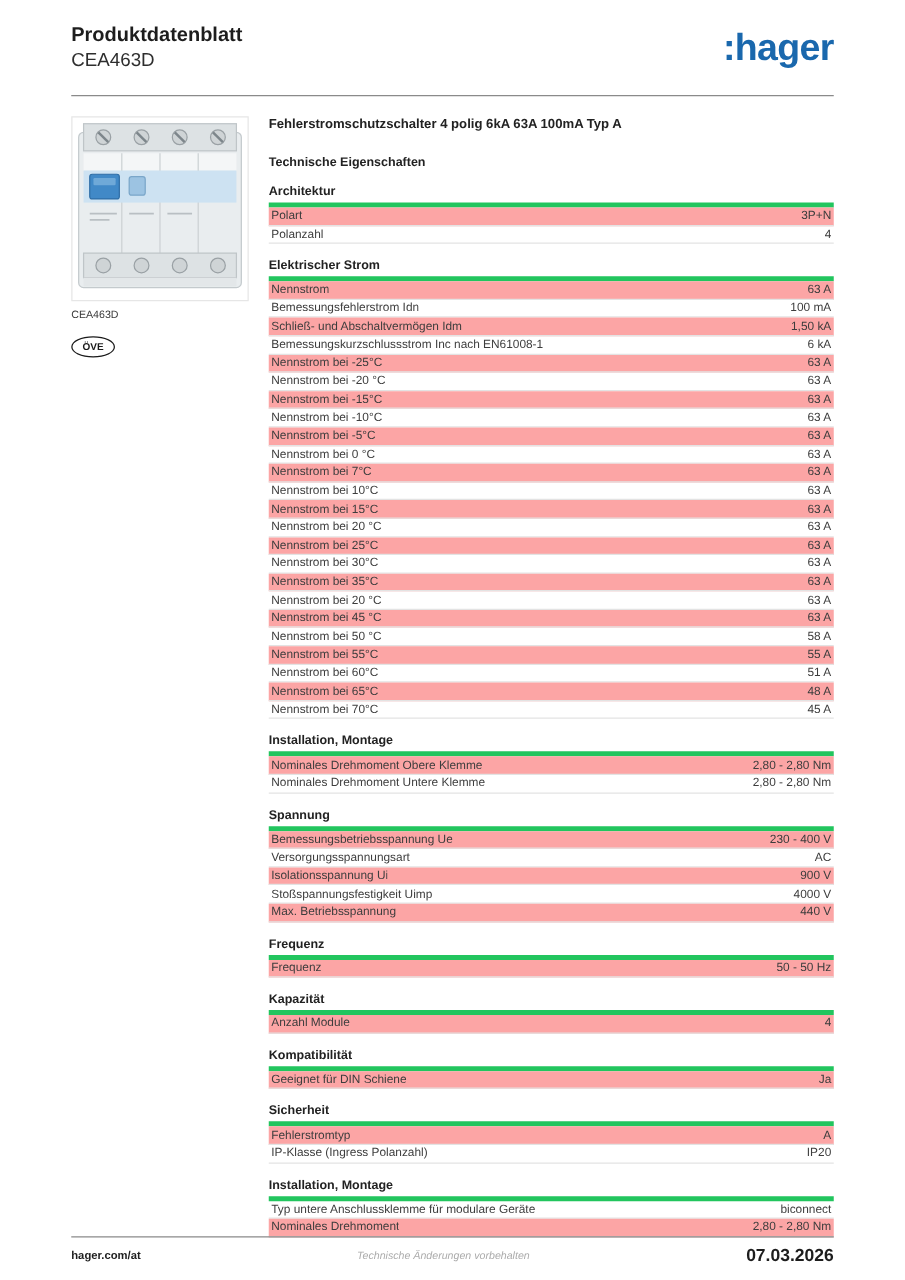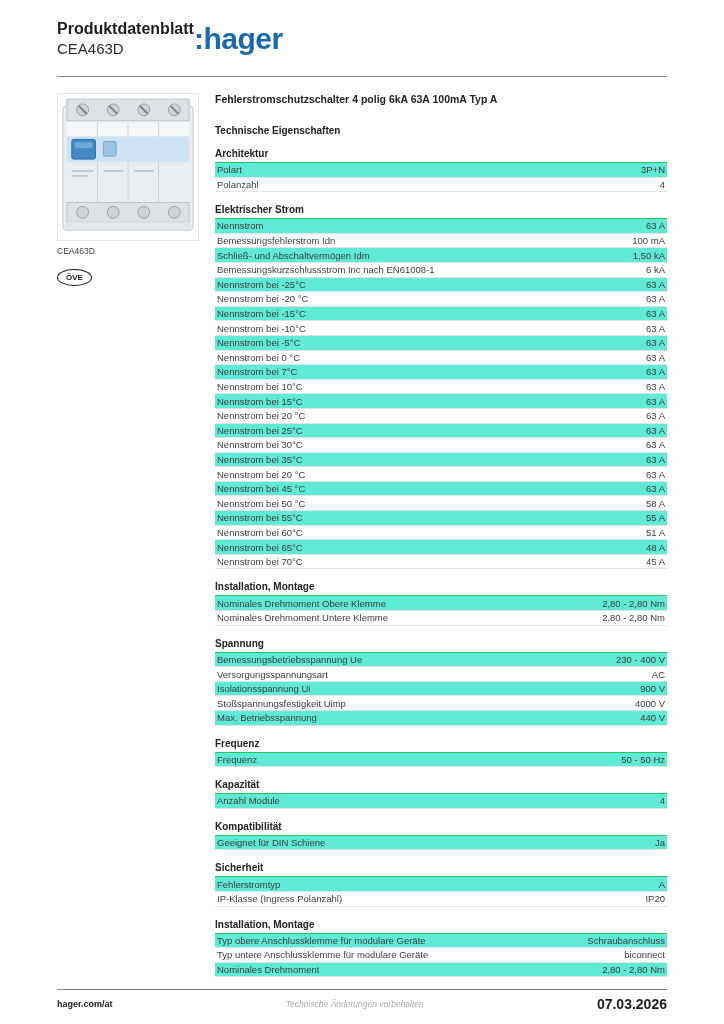--- a/index.html
+++ b/index.html
@@ -12,20 +12,21 @@
     font-family: "Liberation Sans", sans-serif;
     color: #333;
     overflow: hidden;
   }
 
   
   .header {
     position: absolute;
     left: 57px; right: 57px; top: 20px;
     display: flex;
+    justify-content: space-between;
     align-items: flex-start;
   }
   .doc-title { font-size: 16px; font-weight: bold; color: #1d1d1d; }
   .doc-subtitle { font-size: 15px; color: #2e2e2e; margin-top: 2px; }
   .logo {
     font-size: 30px;
     font-weight: bold;
     letter-spacing: -0.5px;
     line-height: 1;
     margin-top: 4px;
@@ -60,32 +61,32 @@
   .right-col { position: absolute; left: 215px; top: 93px; width: 452px; }
   .product-name { font-size: 10.5px; font-weight: bold; color: #222; }
   .tech-heading { margin-top: 20px; font-size: 10px; font-weight: bold; color: #222; }
   .sections { margin-top: 6px; }
   .section { margin-top: 10px; }
   .section-title {
     font-size: 10px;
     font-weight: bold;
     color: #222;
     padding: 2px 0 3px 0;
-    border-bottom: 1px solid #22c55e;
+    border-bottom: 4px solid #22c55e;
   }
   .spec-row {
     display: flex;
     justify-content: space-between;
     align-items: center;
     height: 14.6px;
     font-size: 9.5px;
     border-bottom: 1px solid #e3e3e3;
     padding: 0 2px 0 2px;
   }
-  .spec-row.alt { background: #5eead4; }
+  .spec-row.alt { background: #fca5a5; }
   .spec-label { color: #3d3d3d; overflow: hidden; white-space: nowrap; }
   .spec-value { color: #3d3d3d; white-space: nowrap; padding-left: 10px; }
 
   
   .footer-rule {
     position: absolute;
     left: 57px; right: 57px; top: 989px;
     border-top: 1px solid #8a8a8a;
   }
   .footer {
@@ -337,24 +338,20 @@
             <span class="spec-label">Fehlerstromtyp</span>
             <span class="spec-value">A</span>
           </div>
           <div class="spec-row">
             <span class="spec-label">IP-Klasse (Ingress Polanzahl)</span>
             <span class="spec-value">IP20</span>
           </div>
         </section>
         <section class="section">
           <div class="section-title">Installation, Montage</div>
-          <div class="spec-row alt">
-            <span class="spec-label">Typ obere Anschlussklemme für modulare Geräte</span>
-            <span class="spec-value">Schraubanschluss</span>
-          </div>
           <div class="spec-row">
             <span class="spec-label">Typ untere Anschlussklemme für modulare Geräte</span>
             <span class="spec-value">biconnect</span>
           </div>
           <div class="spec-row alt">
             <span class="spec-label">Nominales Drehmoment</span>
             <span class="spec-value">2,80 - 2,80 Nm</span>
           </div>
         </section>
       </div>

